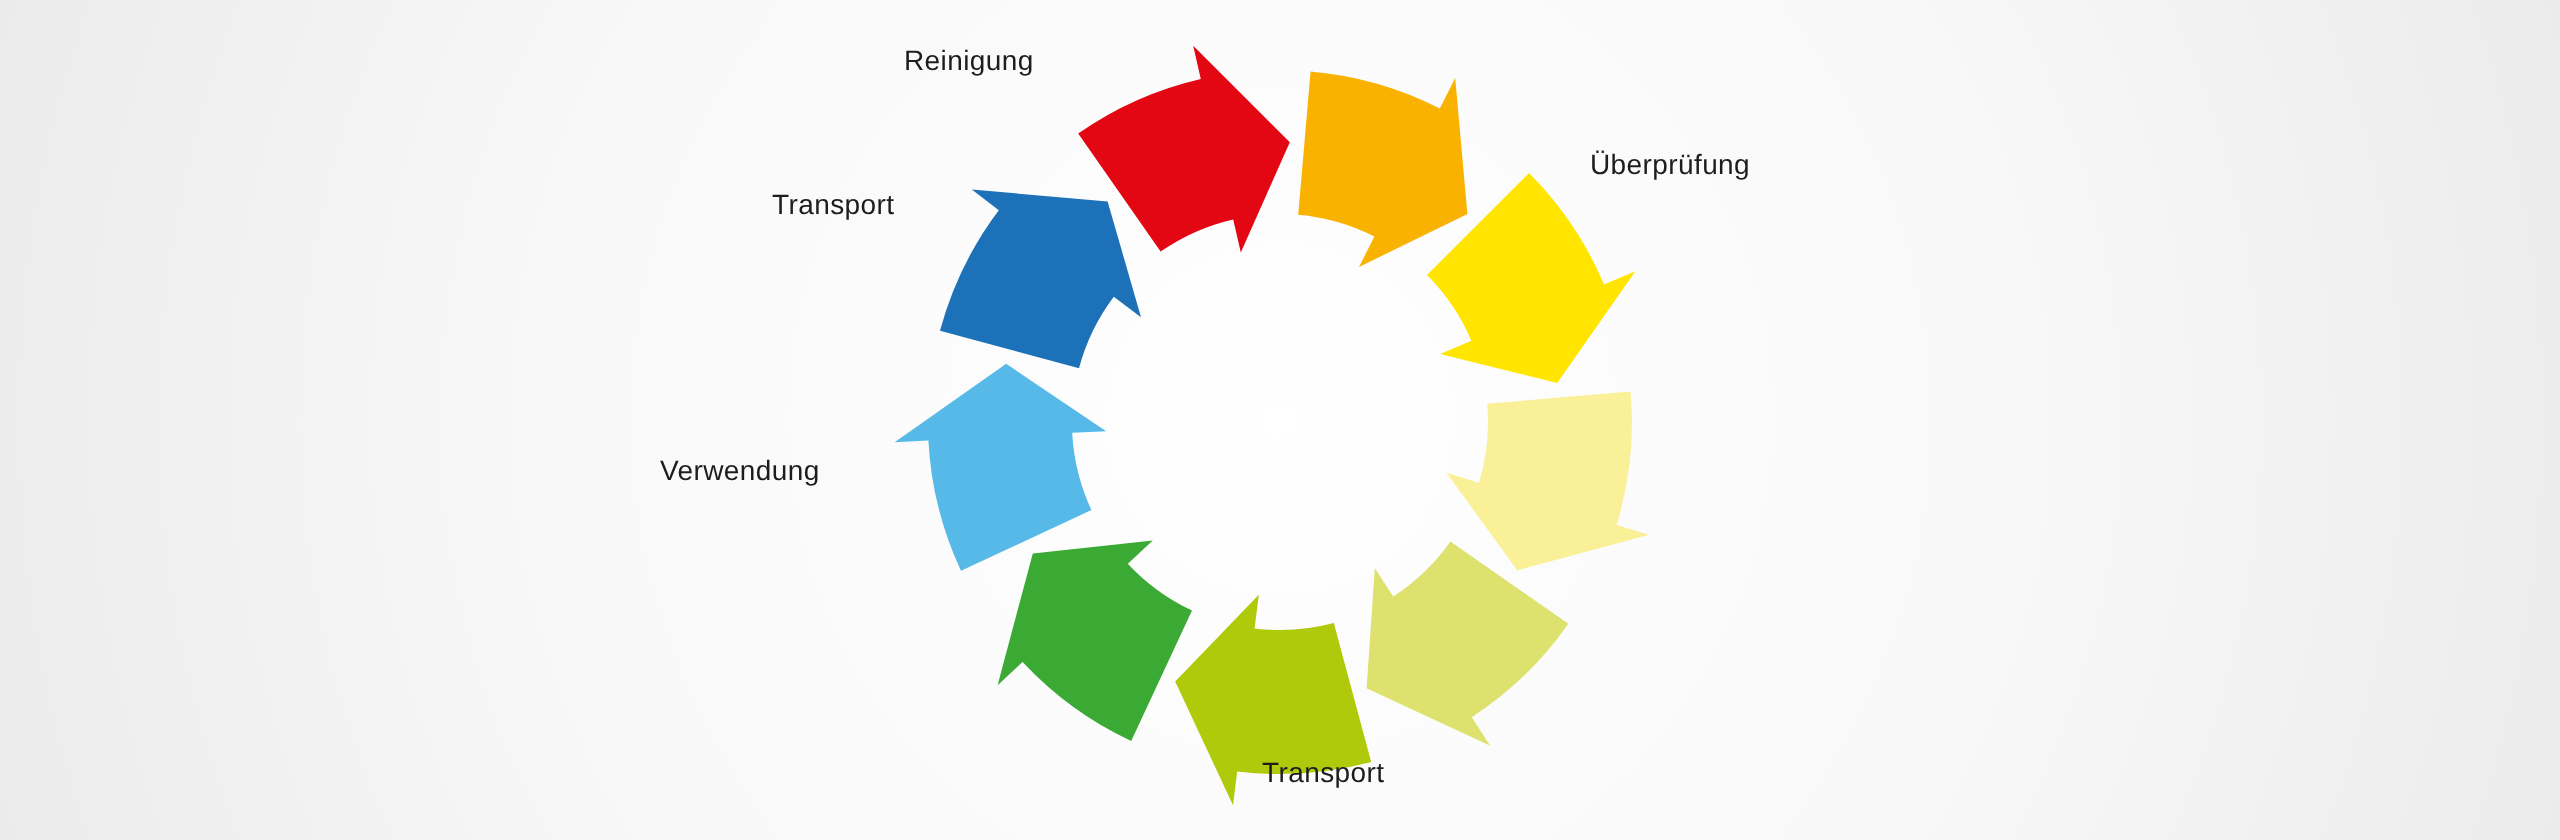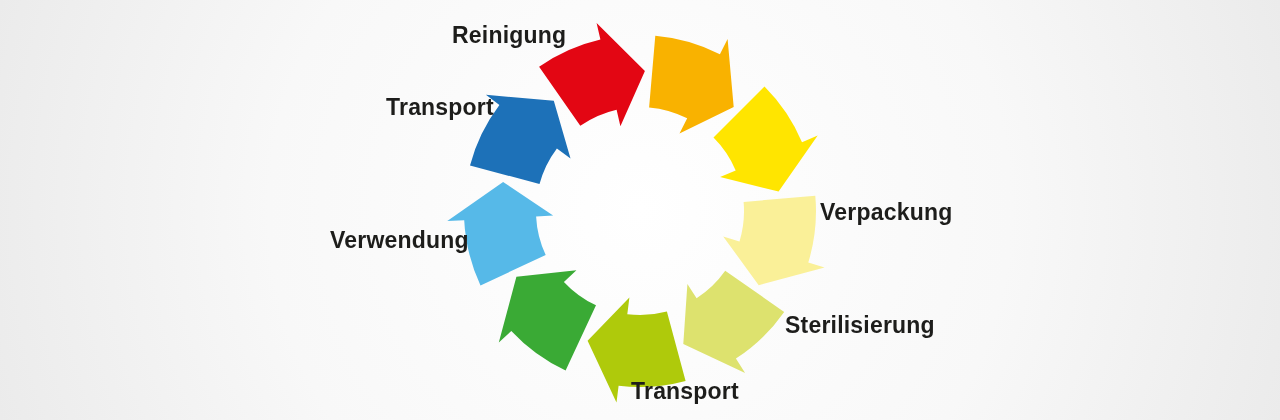--- a/index.html
+++ b/index.html
@@ -20,22 +20,22 @@
   }
   svg.wheel {
     position: absolute;
     left: 0;
     top: 0;
     width: 1280px;
     height: 420px;
   }
   .lbl {
     position: absolute;
-    font-size: 23px;
-    font-weight: 700;
+    font-size: 14px;
+    font-weight: 400;
     color: #1d1d1b;
     white-space: nowrap;
     letter-spacing: 0.2px;
   }
   .lbl-0 { left: 452px; top: 22px; }   
   .lbl-1 { left: 703px; top: 12px; }   
   .lbl-2 { left: 795px; top: 74px; }   
   .lbl-3 { left: 820px; top: 199px; }  
   .lbl-4 { left: 785px; top: 312px; }  
   .lbl-5 { left: 631px; top: 378px; }  
@@ -54,19 +54,18 @@
       <path d="M 764.5 86.5 A 176 176 0 0 1 802.0 142.2 L 817.7 135.6 L 778.6 191.5 L 720.1 177.0 L 735.7 170.4 A 104 104 0 0 0 713.5 137.5 Z" fill="#ffe500"></path>
       <path d="M 815.3 195.7 A 176 176 0 0 1 808.3 262.5 L 824.6 267.4 L 758.7 285.2 L 723.2 236.4 L 739.5 241.4 A 104 104 0 0 0 743.6 201.9 Z" fill="#faf098"></path>
       <path d="M 784.2 311.9 A 176 176 0 0 1 735.9 358.6 L 745.1 372.9 L 683.3 344.1 L 687.4 284.0 L 696.6 298.2 A 104 104 0 0 0 725.2 270.7 Z" fill="#dde26e"></path>
       <path d="M 685.6 381.0 A 176 176 0 0 1 618.6 385.7 L 616.5 402.6 L 587.6 340.8 L 629.4 297.4 L 627.3 314.2 A 104 104 0 0 0 666.9 311.5 Z" fill="#afca0b"></path>
       <path d="M 565.6 370.5 A 176 176 0 0 1 511.3 331.0 L 498.8 342.6 L 516.4 276.7 L 576.4 270.3 L 563.9 281.9 A 104 104 0 0 0 596.0 305.3 Z" fill="#3aaa35"></path>
       <path d="M 480.5 285.4 A 176 176 0 0 1 464.2 220.2 L 447.3 221.1 L 503.1 181.9 L 553.1 215.6 L 536.1 216.4 A 104 104 0 0 0 545.7 255.0 Z" fill="#56b9e8"></path>
       <path d="M 470.0 165.4 A 176 176 0 0 1 499.4 105.1 L 485.9 94.8 L 553.8 100.7 L 570.5 158.6 L 556.9 148.4 A 104 104 0 0 0 539.5 184.1 Z" fill="#1d71b8"></path>
     </svg>
 
   <div class="lbl lbl-0">Reinigung</div>
-  <div class="lbl lbl-3">Verpackung</div>
-  <div class="lbl lbl-4">Sterilisierung</div>
+  <div class="lbl lbl-2">Überprüfung</div>
   <div class="lbl lbl-5">Transport</div>
   <div class="lbl lbl-7">Verwendung</div>
   <div class="lbl lbl-8">Transport</div>
 
 </div>
 
 </body></html>

